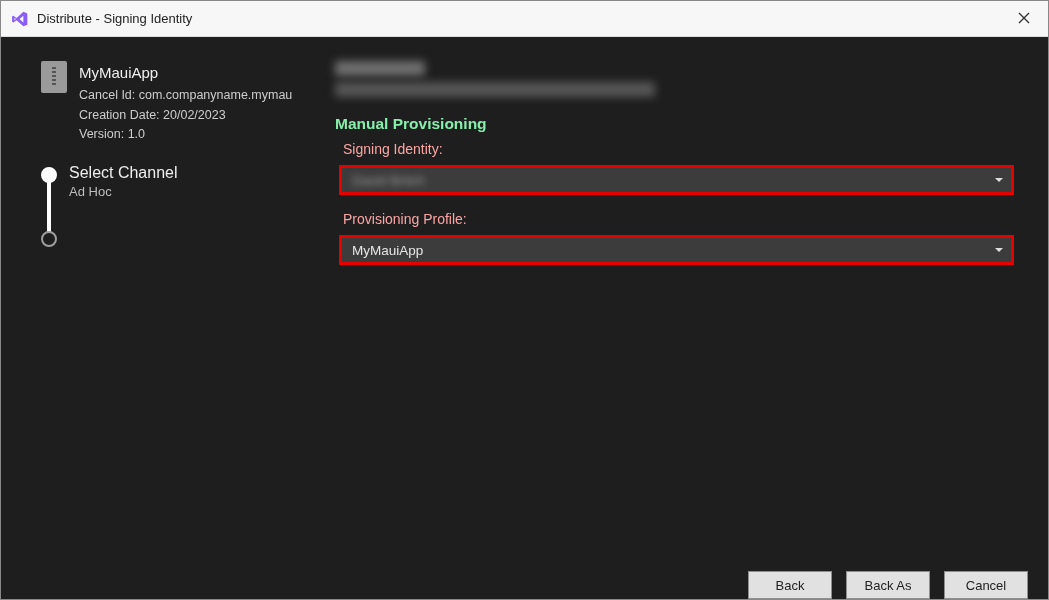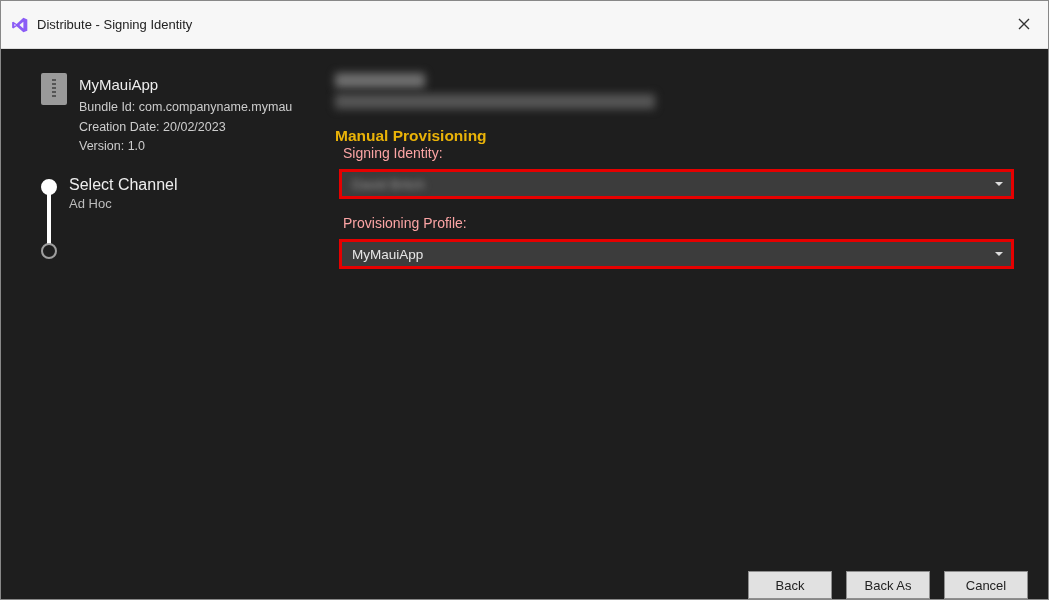--- a/index.html
+++ b/index.html
@@ -1,18 +1,18 @@
 <!DOCTYPE html>
 <html><head>
 <meta charset="utf-8">
 <style>
   * { box-sizing: border-box; margin: 0; padding: 0; }
   html, body { width: 1049px; height: 600px; font-family: "Segoe UI", Arial, sans-serif; background: #fff; overflow: hidden; }
   .window { width: 1049px; height: 600px; border: 1px solid #888; display: flex; flex-direction: column; }
-  .titlebar { height: 48px; background: #f7f7f7; display: flex; align-items: center; padding: 0 10px; border-bottom: 1px solid #ddd; }
+  .titlebar { height: 36px; background: #f7f7f7; display: flex; align-items: center; padding: 0 10px; border-bottom: 1px solid #ddd; }
   .vs-logo { width: 18px; height: 18px; margin-right: 8px; flex-shrink: 0; }
   .titlebar-title { font-size: 13px; color: #222; flex: 1; }
   .close-btn { font-size: 16px; color: #333; cursor: pointer; padding: 2px 8px; }
   .body { flex: 1; background: #1e1e1e; color: #e6e6e6; display: flex; flex-direction: column; position: relative; }
   .content { flex: 1; display: flex; padding: 24px 34px 0 40px; overflow: hidden; }
   .left { width: 282px; flex-shrink: 0; }
   .arch-title { font-size: 28px; font-weight: 300; color: #eaeaea; margin-bottom: 18px; }
   .app-row { display: flex; margin-bottom: 20px; }
   .zip-icon { width: 26px; height: 32px; background: #9a9a9a; border-radius: 2px; margin-right: 12px; position: relative; flex-shrink: 0; }
   .zip-icon::after { content: ""; position: absolute; top: 6px; left: 11px; width: 4px; height: 20px;
@@ -29,21 +29,21 @@
   .step-line.active { background: #fff; width: 4px; left: 6px; }
   .step-title { font-size: 16px; color: #eee; }
   .step-sub { font-size: 13px; color: #bdbdbd; margin-top: 2px; }
 
   .right { flex: 1; padding-left: 12px; }
   .section-heading { font-size: 17px; font-weight: 600; color: #f0f0f0; margin-bottom: 6px; }
   .blur-block { margin-bottom: 18px; }
   .blur-line { height: 15px; border-radius: 2px; filter: blur(4px); margin-bottom: 6px; }
   .blur-a { width: 90px; background: #6f6f6f; }
   .blur-b { width: 320px; background: #565656; }
-  .sub-heading { font-size: 15.5px; font-weight: 600; color: #eab308; margin-bottom: 0; }
+  .sub-heading { font-size: 15.5px; font-weight: 600; color: #86efac; margin-bottom: 8px; }
   .field-label { font-size: 14px; color: #fca5a5; margin: 0 0 8px 8px; }
   .dropdown { position: relative; height: 30px; background: #3c3c3c; border: 3px solid #e60000; display: flex; align-items: center; padding: 0 26px 0 10px; margin: 0 0 16px 4px; cursor: pointer; }
   .dropdown-text { font-size: 13.5px; color: #e6e6e6; }
   .dropdown-text.blurred { filter: blur(3.5px); color: #9c9c9c; }
   .dropdown-caret { position: absolute; right: 8px; top: 50%; transform: translateY(-50%); width: 0; height: 0; border-left: 4px solid transparent; border-right: 4px solid transparent; border-top: 4px solid #ddd; }
 
   .footer { height: 52px; display: flex; justify-content: flex-end; align-items: center; padding: 0 20px; gap: 14px; }
   .btn { min-width: 84px; height: 28px; background: #e1e1e1; color: #222; border: 1px solid #8e8e8e; font-size: 13px; cursor: pointer; padding: 0 12px; margin-top: 24px; }
 </style>
 </head>
@@ -65,21 +65,21 @@
 
   <div class="body">
     <div class="content">
 
       <div class="left">
 
         <div class="app-row">
           <div class="zip-icon"></div>
           <div class="app-meta">
             <div class="app-name">MyMauiApp</div>
-            <div class="app-line">Bundle Id: com.companyname.mymau</div>
+            <div class="app-line">Cancel Id: com.companyname.mymau</div>
             <div class="app-line">Creation Date: 20/02/2023</div>
             <div class="app-line">Version: 1.0</div>
           </div>
         </div>
 
         <div class="steps">
 
           <div class="step" style="min-height:64px;">
             <div class="step-node filled"></div>
             <div class="step-line active" style="height:64px;"></div>

